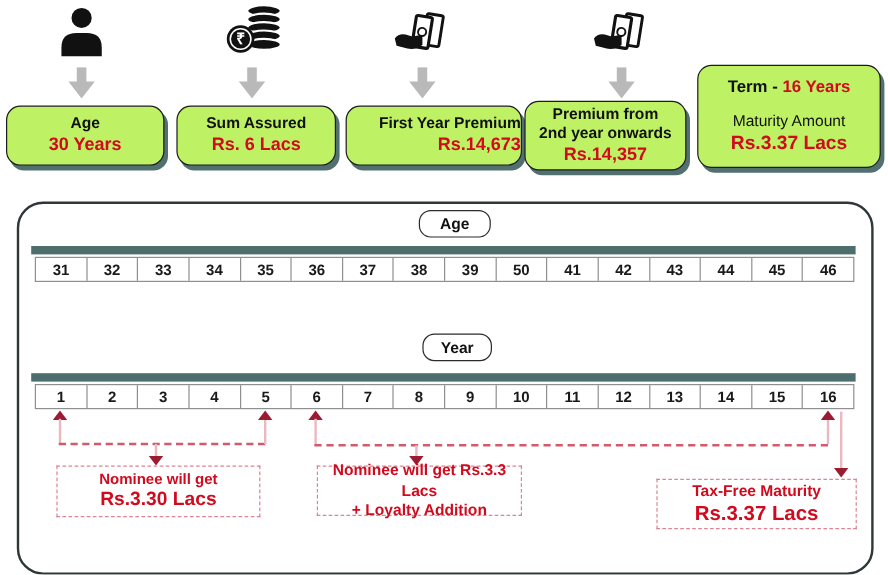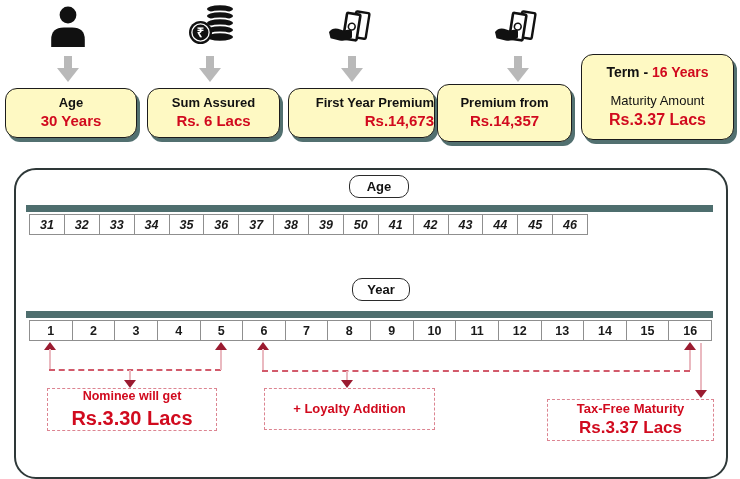--- a/index.html
+++ b/index.html
@@ -2,21 +2,21 @@
 <html><head>
 <meta charset="utf-8">
 <style>
   html,body{margin:0;padding:0;background:#fff;}
   .canvas{
     position:relative;width:740px;height:479px;background:#fff;overflow:hidden;
     font-family:"Liberation Sans",sans-serif;color:#111;
   }
   
   .tbox{
-    position:absolute;background:#fef9c3;border:1.4px solid #1c1c1c;border-radius:12px;
+    position:absolute;background:#bef264;border:1.4px solid #1c1c1c;border-radius:12px;
     box-shadow:3px 4px 0 #527070;display:flex;flex-direction:column;align-items:center;
     justify-content:center;text-align:center;line-height:1.25;
   }
   .tbox-label{font-weight:bold;font-size:13px;color:#111;}
   .tbox-value{font-weight:bold;font-size:15px;color:#d10a1e;margin-top:1px;}
   .term-line{font-weight:bold;font-size:14px;}
   .term-red{color:#d10a1e;}
   .mat-label{font-weight:normal;font-size:13px;margin-top:11px;}
   .mat-value{font-weight:bold;font-size:16px;color:#d10a1e;margin-top:1px;}
   
@@ -53,21 +53,21 @@
     border-top:8px solid #9b1b30;
   }
   
   .note{
     position:absolute;border:1.6px dashed #dc8491;background:#fff;
     display:flex;flex-direction:column;align-items:center;justify-content:center;
     text-align:center;color:#d10a1e;font-weight:bold;line-height:1.3;
   }
   .note .l-sm{font-size:12.5px;}
   .note .l-md{font-size:13px;}
-  .note .l-lg{font-size:20px;}
+  .note .l-lg{font-size:16px;}
   .note .l-xl{font-size:17px;}
   .icon-wrap{position:absolute;}
 </style>
 </head>
 <body>
 
 <div class="canvas">
 
   <div class="icon-wrap" style="left:46px;top:5px;">
     <svg width="44" height="42" viewBox="0 0 40 40">
@@ -144,38 +144,39 @@
   <div class="tbox" style="left:147px;top:88px;width:131px;height:48px;">
     <div class="tbox-label">Sum Assured</div>
     <div class="tbox-value">Rs. 6 Lacs</div>
   </div>
   <div class="tbox" style="left:288px;top:88px;width:145px;height:48px;align-items:flex-end;">
     <div class="tbox-label">First Year Premium</div>
     <div class="tbox-value">Rs.14,673</div>
   </div>
   <div class="tbox" style="left:437px;top:84px;width:133px;height:56px;">
     <div class="tbox-label">Premium from</div>
+    <div class="tbox-label">2nd year onwards</div>
     <div class="tbox-value">Rs.14,357</div>
   </div>
   <div class="tbox" style="left:581px;top:54px;width:151px;height:84px;">
     <div class="term-line">
       <span>Term  -</span>
       <span class="term-red">16 Years</span>
     </div>
     <div class="mat-label">Maturity Amount</div>
     <div class="mat-value">Rs.3.37 Lacs</div>
   </div>
 
   <div class="panel"></div>
 
   <div class="pill" style="left:349px;top:175px;width:58px;height:21px;">
     <span>Age</span>
   </div>
   <div class="tealbar" style="left:26px;top:205px;width:687px;"></div>
-  <div class="cell-row" style="left:29px;top:214px;width:559px;height:21px;font-style:italic;">
+  <div class="cell-row" style="left:29px;top:214px;width:683px;height:21px;">
       <div class="cell">31</div>
       <div class="cell">32</div>
       <div class="cell">33</div>
       <div class="cell">34</div>
       <div class="cell">35</div>
       <div class="cell">36</div>
       <div class="cell">37</div>
       <div class="cell">38</div>
       <div class="cell">39</div>
       <div class="cell">50</div>
@@ -227,20 +228,21 @@
   <div class="arr-down" style="left:341px;top:380px;"></div>
 
   <div class="vline" style="left:700px;top:343px;height:48px;"></div>
   <div class="arr-down" style="left:695px;top:390px;"></div>
 
   <div class="note" style="left:47px;top:388px;width:168px;height:41px;">
     <div class="l-sm">Nominee will get</div>
     <div class="l-lg">Rs.3.30 Lacs</div>
   </div>
   <div class="note" style="left:264px;top:388px;width:169px;height:40px;">
+    <div class="l-md">Nominee will get Rs.3.3 Lacs</div>
     <div class="l-md">+ Loyalty Addition</div>
   </div>
   <div class="note" style="left:547px;top:399px;width:165px;height:40px;">
     <div class="l-md">Tax-Free Maturity</div>
     <div class="l-xl">Rs.3.37 Lacs</div>
   </div>
 
 </div>
 
 </body></html>

